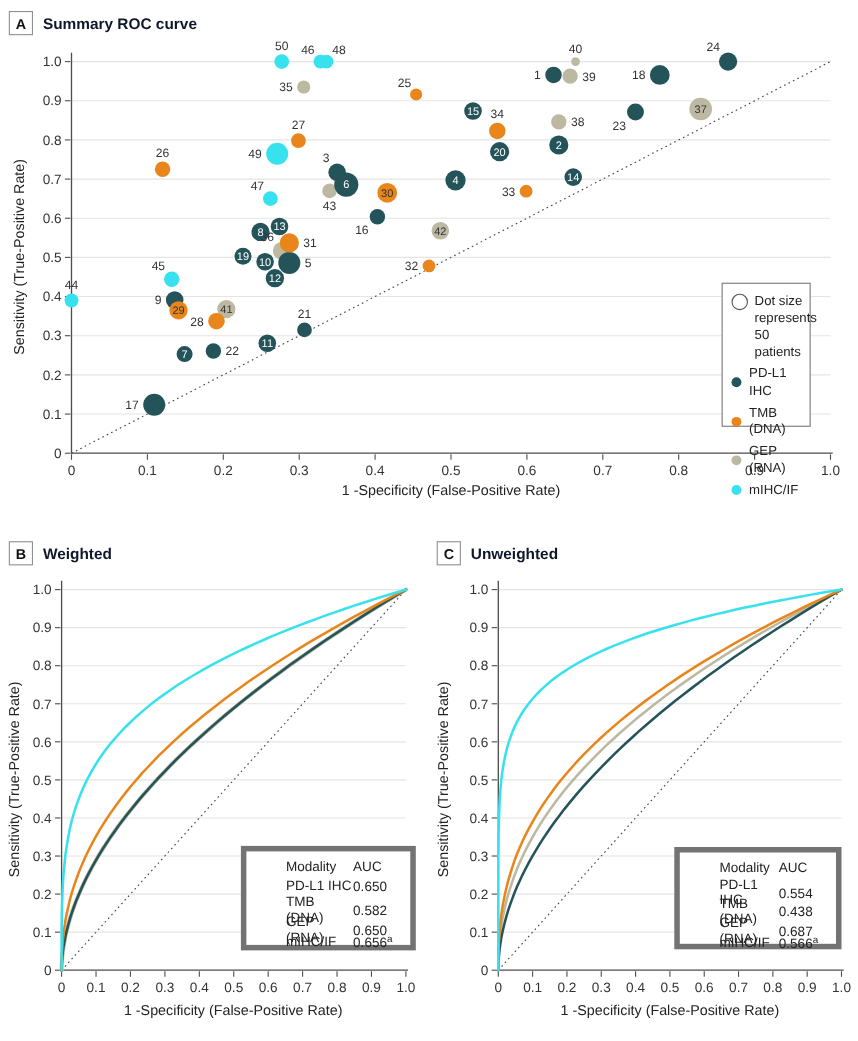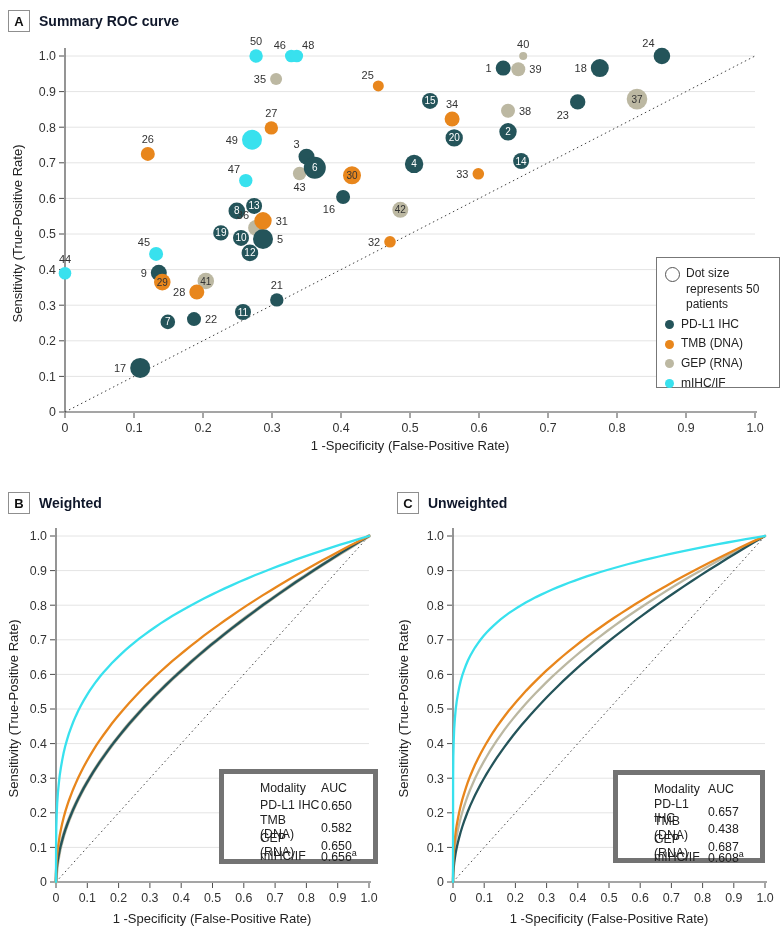--- a/index.html
+++ b/index.html
@@ -10,21 +10,21 @@
 
   .panel-header{position:absolute;display:flex;align-items:center;gap:9px;}
   .panel-letter{width:20px;height:20px;border:1px solid #8f8f8f;display:flex;
                 align-items:center;justify-content:center;font-weight:700;
                 font-size:13px;color:#111;background:#fff;}
   .panel-title{font-size:14px;font-weight:600;color:#0f172a;}
 
   .axis-title{position:absolute;width:300px;text-align:center;font-size:13px;color:#222;}
   .axis-title.rot{transform:rotate(-90deg);}
 
-  .legend-a{position:absolute;left:656px;top:257px;width:124px;height:131px;
+  .legend-a{position:absolute;left:656px;top:257px;width:81px;height:131px;
             border:1px solid #777;background:#fff;box-sizing:border-box;
             padding:8px 5px 6px 8px;font-size:12px;line-height:1.3;color:#222;z-index:3;}
   .size-row{display:flex;gap:6px;}
   .size-circle{width:13px;height:13px;border:1.2px solid #555;border-radius:50%;
                flex:none;margin-top:1px;background:#fff;}
   .leg-item{display:flex;align-items:center;gap:7px;margin-top:4px;}
   .leg-dot{width:9px;height:9px;border-radius:50%;flex:none;}
 
   .legend-bc{position:absolute;border:5px solid #737373;background:#fff;box-sizing:border-box;
              padding:5px 8px 5px 8px;font-size:12.3px;color:#222;z-index:3;}
@@ -394,32 +394,32 @@
 
   <div class="legend-bc legend-c">
     <div class="lb-row">
       <span></span>
       <span>Modality</span>
       <span>AUC</span>
     </div>
     <div class="lb-row">
       <span><span class="lb-swatch" style="background: rgb(36, 84, 90);"></span></span>
       <span>PD-L1 IHC</span>
-      <span class="lb-auc"><span>0.657</span><sup></sup></span>
+      <span class="lb-auc"><span>0.554</span><sup></sup></span>
     </div>
     <div class="lb-row">
       <span><span class="lb-swatch" style="background: rgb(232, 134, 28);"></span></span>
       <span>TMB (DNA)</span>
       <span class="lb-auc"><span>0.438</span><sup></sup></span>
     </div>
     <div class="lb-row">
       <span><span class="lb-swatch" style="background: rgb(188, 184, 162);"></span></span>
       <span>GEP (RNA)</span>
       <span class="lb-auc"><span>0.687</span><sup></sup></span>
     </div>
     <div class="lb-row">
       <span><span class="lb-swatch" style="background: rgb(56, 225, 238);"></span></span>
       <span>mIHC/IF</span>
-      <span class="lb-auc"><span>0.608</span><sup>a</sup></span>
+      <span class="lb-auc"><span>0.566</span><sup>a</sup></span>
     </div>
   </div>
 
 </div>
 
 </body></html>

